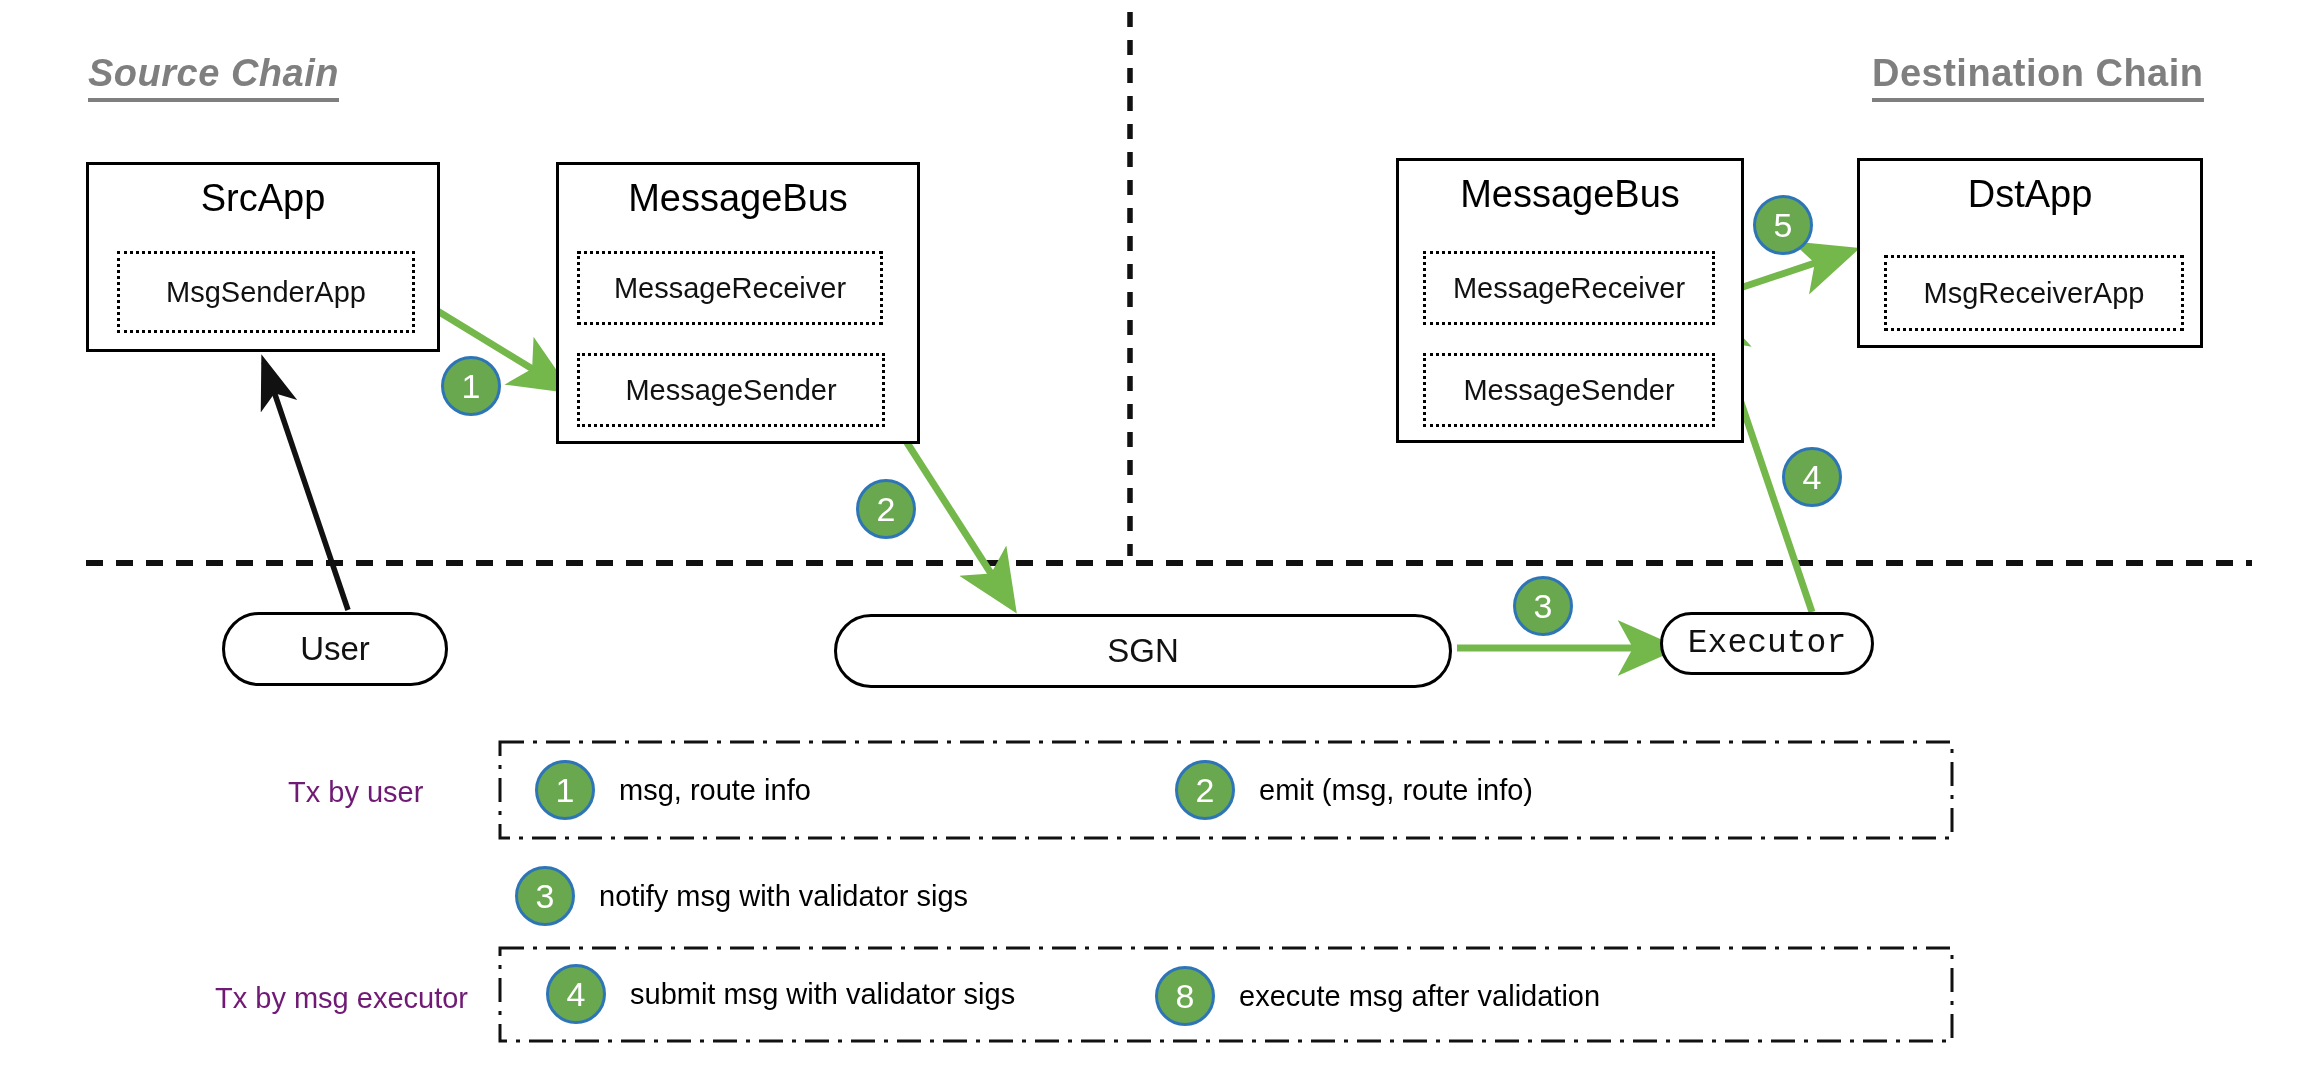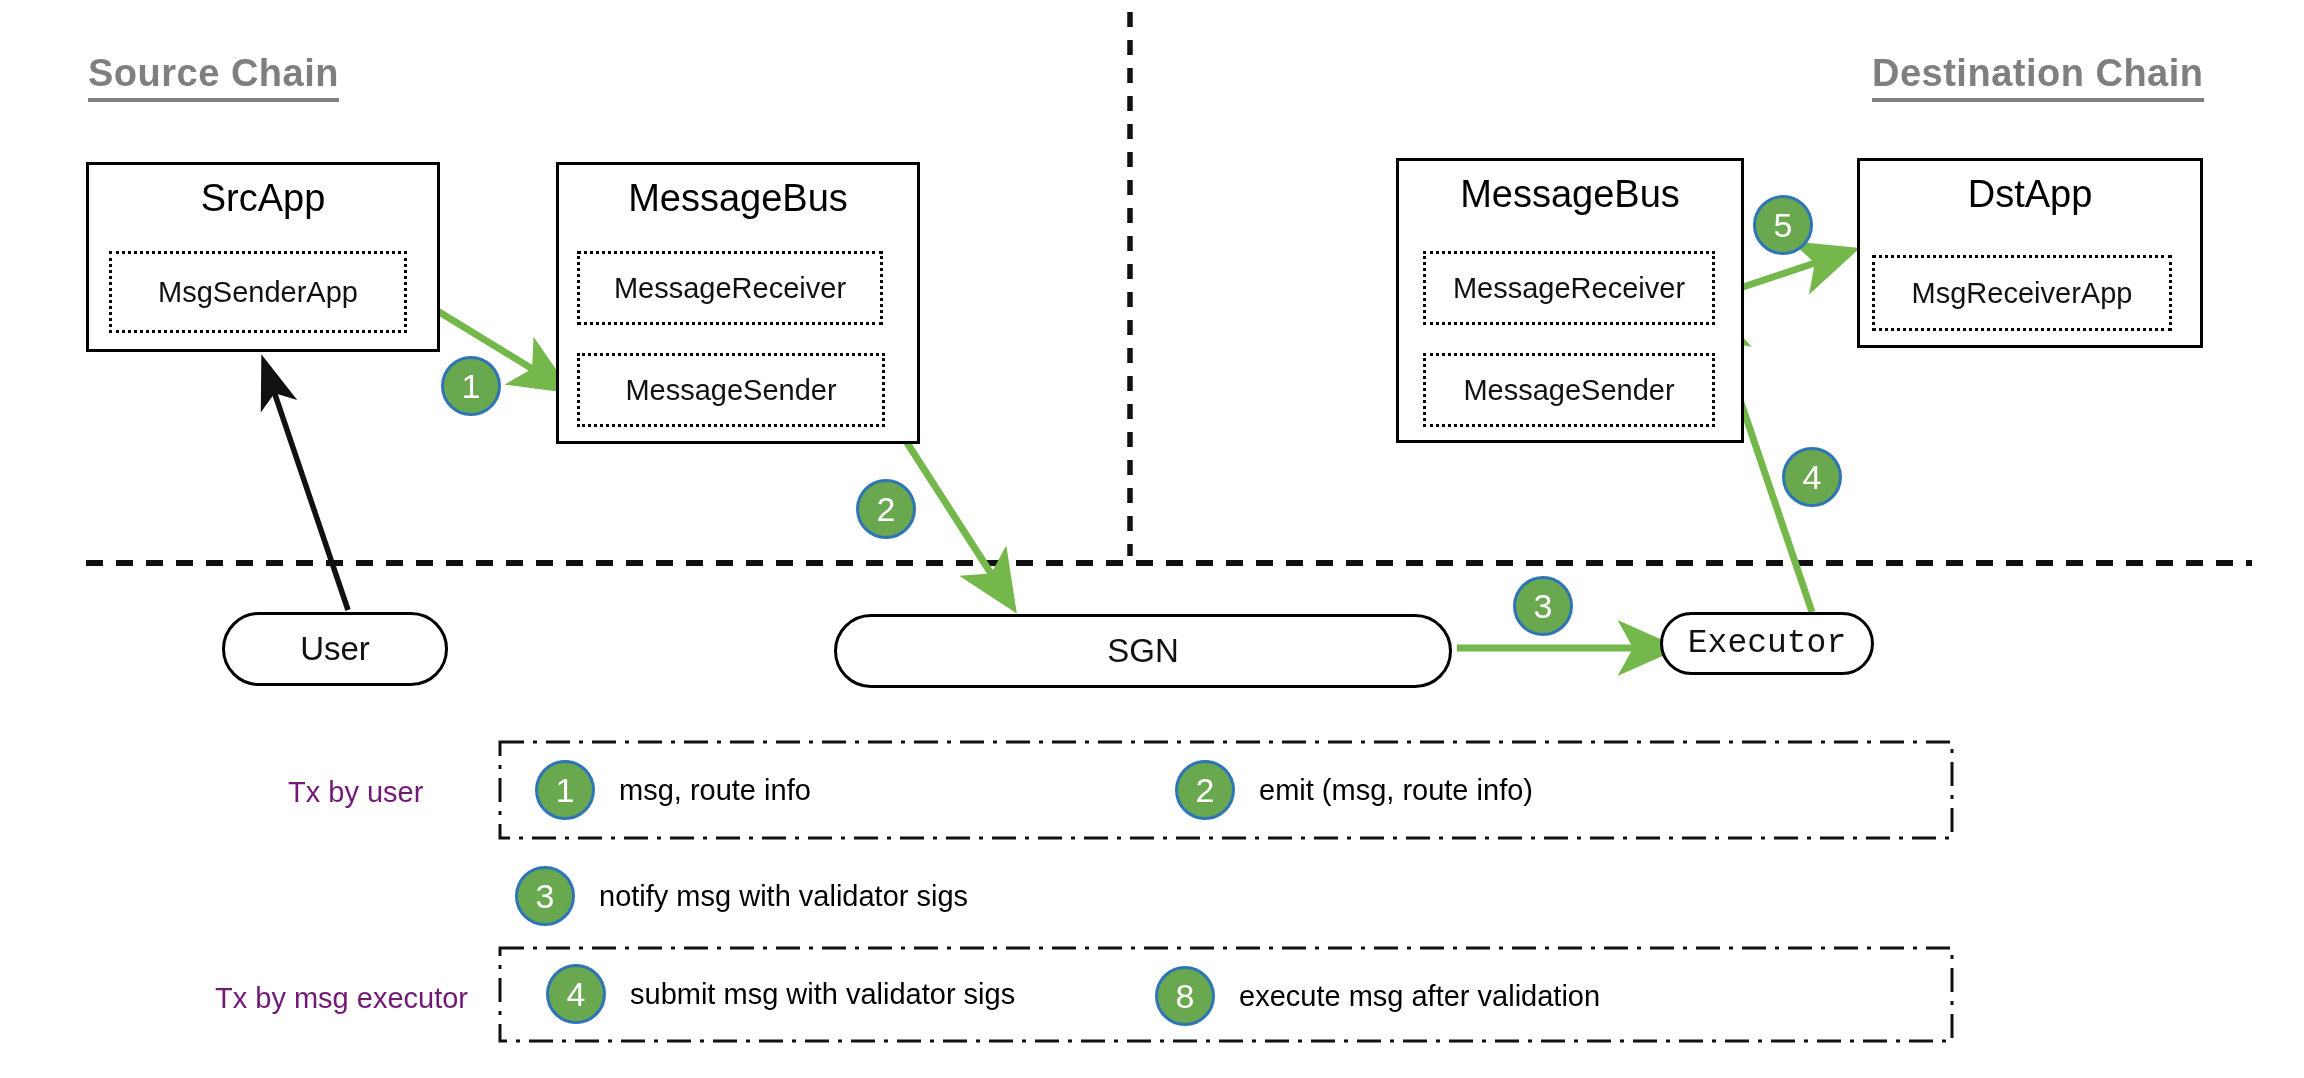--- a/index.html
+++ b/index.html
@@ -76,43 +76,43 @@
     <line x1="1457" y1="648" x2="1668" y2="648" class="stroke-green" stroke-width="7" marker-end="url(#mGreen)"></line>
 
     <line x1="1812" y1="612" x2="1709" y2="308" class="stroke-green" stroke-width="7" marker-end="url(#mGreen)"></line>
 
     <line x1="1740" y1="288" x2="1848" y2="252" class="stroke-green" stroke-width="7" marker-end="url(#mGreen)"></line>
 
     <rect x="500" y="742" width="1452" height="96" class="dashdot" stroke-width="3" stroke-dasharray="24 9 4 9"></rect>
     <rect x="500" y="948" width="1452" height="93" class="dashdot" stroke-width="3" stroke-dasharray="24 9 4 9"></rect>
   </svg>
 
-  <div class="heading" style="left:88px; top:52px;">Source Chain</div>
+  <div class="heading" style="left:88px; top:52px;font-style:italic;">Source Chain</div>
   <div class="heading" style="left:1872px; top:52px;">Destination Chain</div>
 
   <div class="box" style="left:86px; top:162px; width:354px; height:190px;">
     <div class="box-title">SrcApp</div>
-    <div class="dotted" style="left:20px; top:86px; width:298px; height:82px;">MsgSenderApp</div>
+    <div class="dotted" style="left:28px; top:86px; width:298px; height:82px;">MsgSenderApp</div>
   </div>
 
   <div class="box" style="left:556px; top:162px; width:364px; height:282px;">
     <div class="box-title">MessageBus</div>
     <div class="dotted" style="left:18px; top:86px; width:306px; height:74px;">MessageReceiver</div>
     <div class="dotted" style="left:18px; top:188px; width:308px; height:74px;">MessageSender</div>
   </div>
 
   <div class="box" style="left:1396px; top:158px; width:348px; height:285px;">
     <div class="box-title">MessageBus</div>
     <div class="dotted" style="left:24px; top:90px; width:292px; height:74px;">MessageReceiver</div>
     <div class="dotted" style="left:24px; top:192px; width:292px; height:74px;">MessageSender</div>
   </div>
 
   <div class="box" style="left:1857px; top:158px; width:346px; height:190px;">
     <div class="box-title">DstApp</div>
-    <div class="dotted" style="left:12px; top:94px; width:300px; height:76px;">MsgReceiverApp</div>
+    <div class="dotted" style="left:24px; top:94px; width:300px; height:76px;">MsgReceiverApp</div>
   </div>
 
   <div class="pill" style="left:222px; top:612px; width:226px; height:74px;">User</div>
   <div class="pill" style="left:834px; top:614px; width:618px; height:74px;">SGN</div>
   <div class="pill" style="left:1660px; top:612px; width:214px; height:63px;font-family:Liberation Mono, monospace;">Executor</div>
 
   <div class="badge" style="left:441px; top:356px;">1</div>
   <div class="badge" style="left:856px; top:479px;">2</div>
   <div class="badge" style="left:1513px; top:576px;">3</div>
   <div class="badge" style="left:1782px; top:447px;">4</div>

